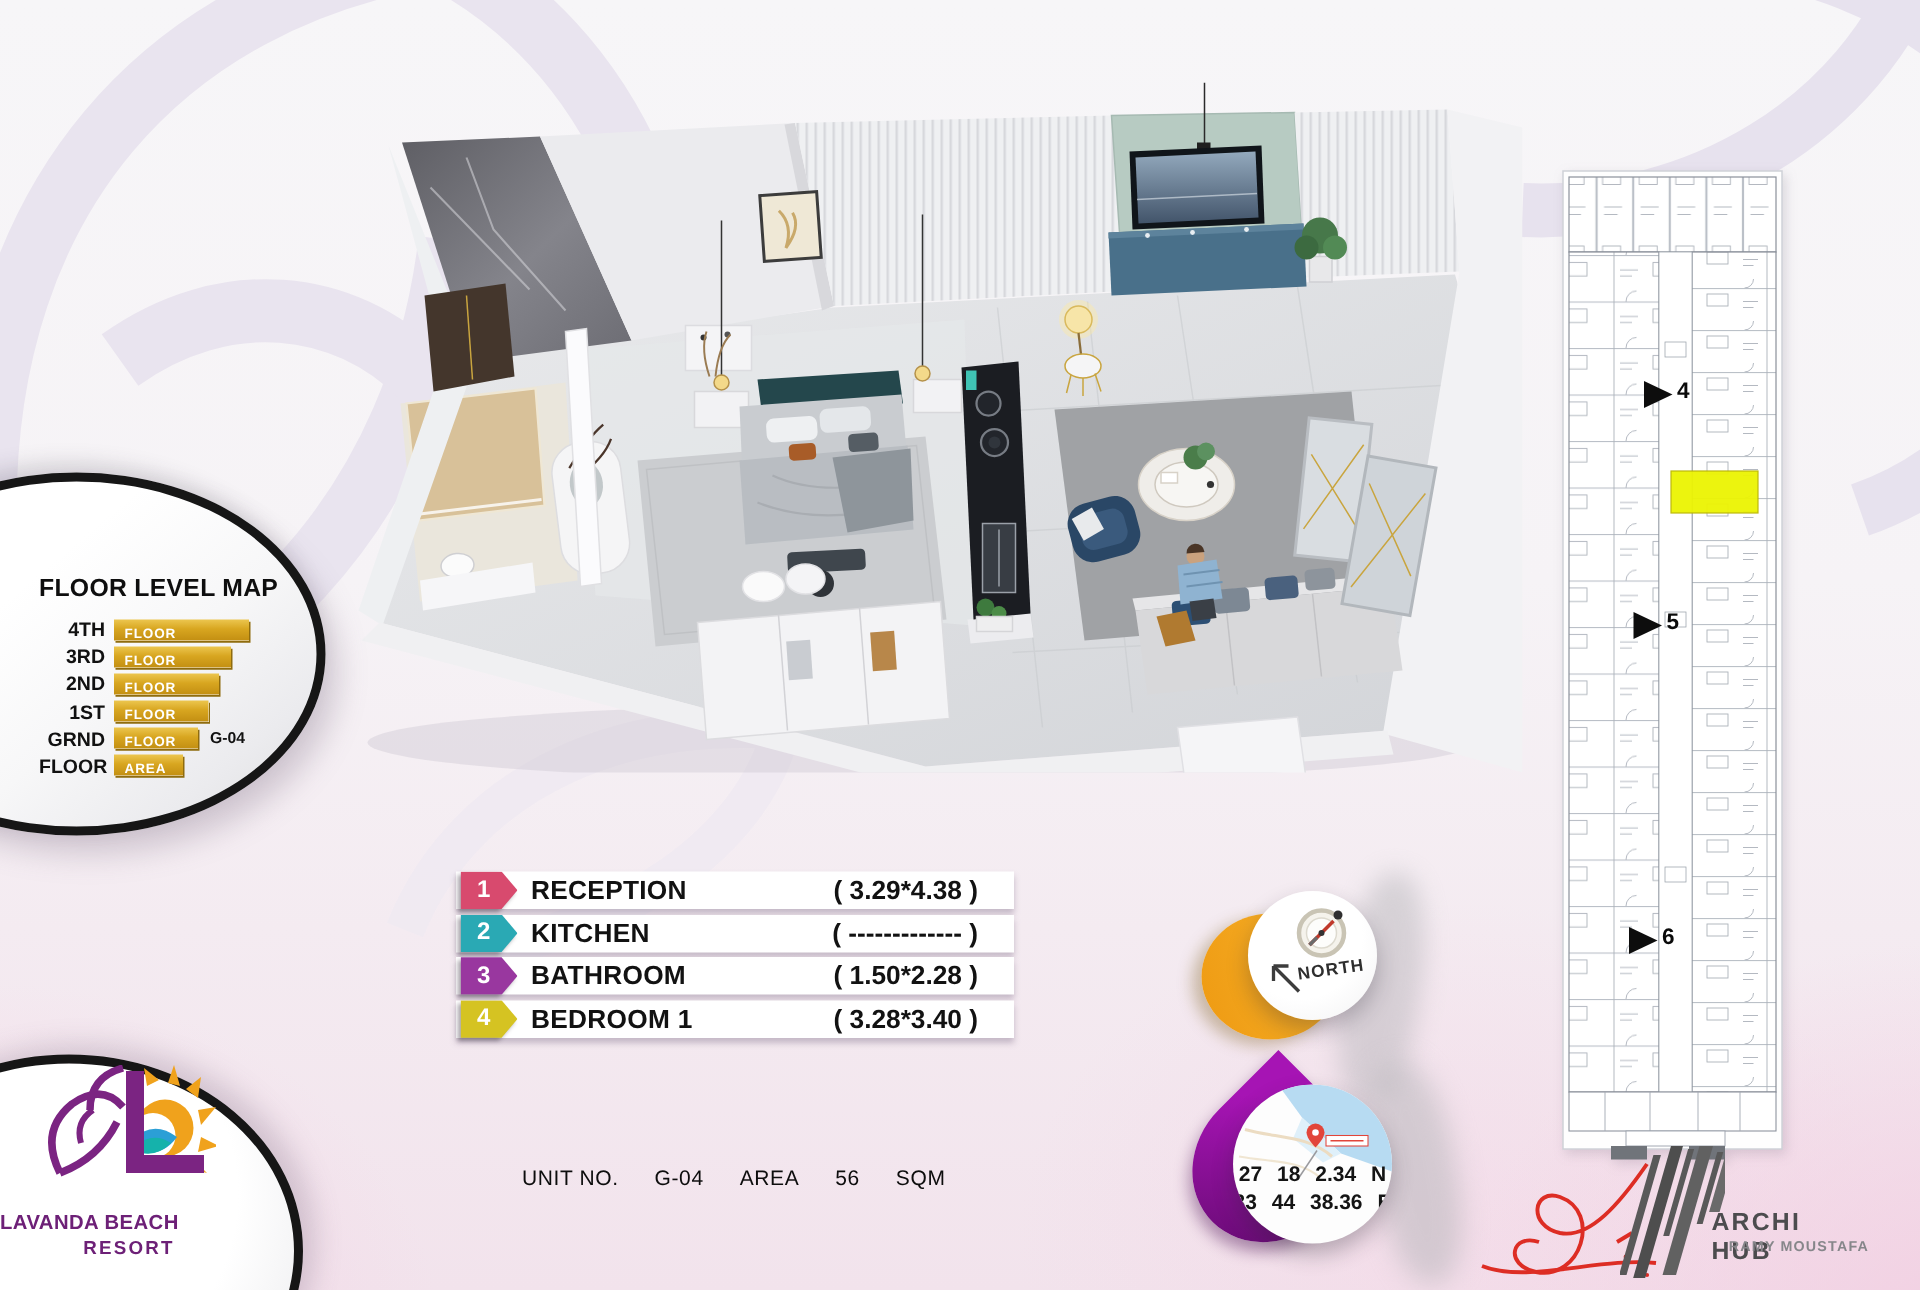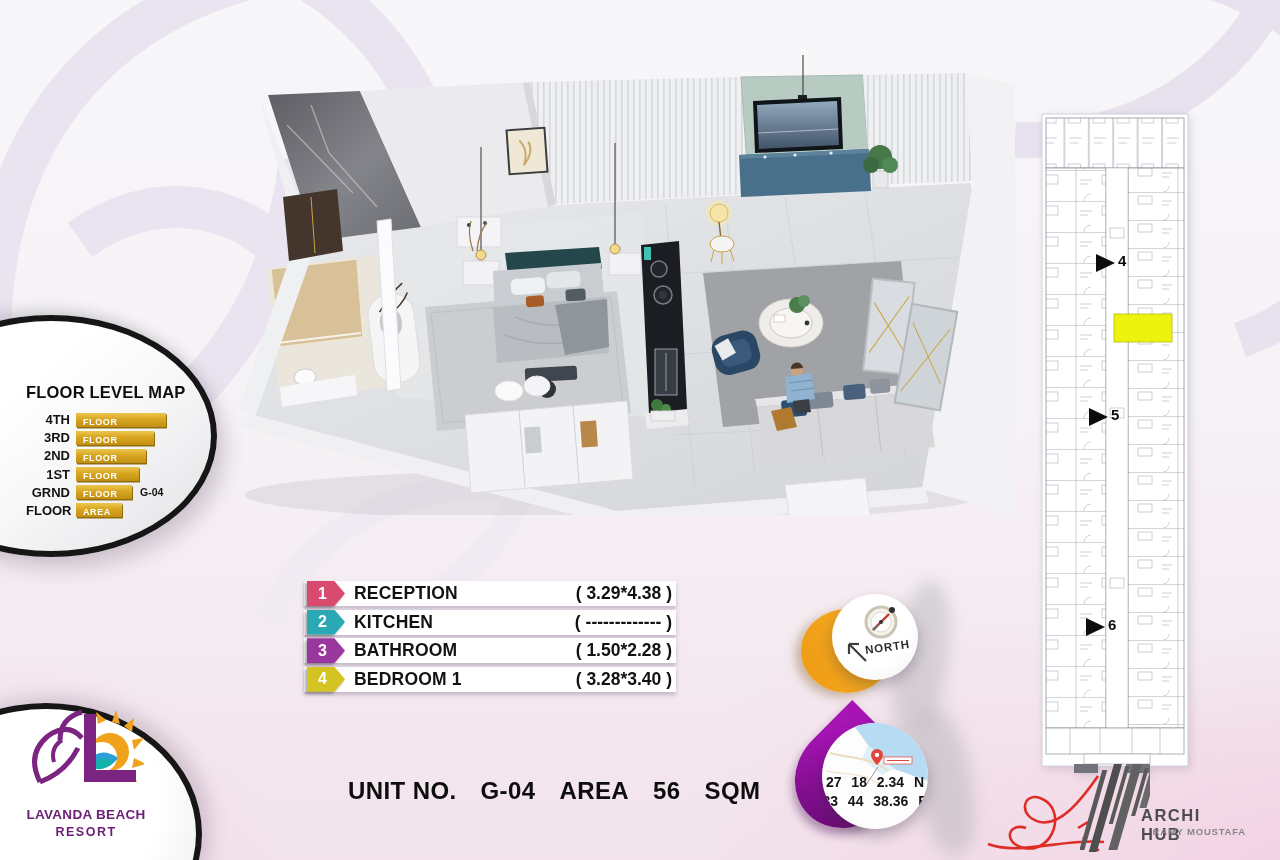--- a/index.html
+++ b/index.html
@@ -27,24 +27,24 @@
   .floor-note{font-size:10.5px;font-weight:bold;color:#111;margin-left:8px;}
 
   
   .legend{left:304px;top:581px;width:372px;}
   .legend-row{position:relative;height:25px;margin-bottom:3.6px;background:#ffffff;
     box-shadow:0 3px 4px rgba(140,125,148,.45);display:flex;align-items:center;padding-left:50px;box-sizing:border-box;}
   .badge-wrap{position:absolute;left:3px;top:0px;filter:drop-shadow(-2px 2px 1.5px rgba(40,30,45,.4));}
   .badge{width:38px;height:25px;clip-path:polygon(0 0,72% 0,100% 50%,72% 100%,0 100%);
     color:#fff;font-size:16px;font-weight:bold;display:flex;align-items:center;padding-left:11px;box-sizing:border-box;}
   .legend-name{font-size:17.5px;font-weight:bold;color:#121212;letter-spacing:.2px;}
-  .legend-dims{margin-left:auto;padding-right:4px;font-size:17.5px;font-weight:bold;color:#121212;}
-
-  
-  .unit-info{left:348px;top:777px;display:flex;gap:24px;font-size:24px;font-weight:bold;color:#0d0d0d;letter-spacing:.4px;}
+  .legend-dims{margin-left:auto;padding-right:24px;font-size:17.5px;font-weight:bold;color:#121212;}
+
+  
+  .unit-info{left:348px;top:777px;display:flex;gap:24px;font-size:14px;font-weight:normal;color:#0d0d0d;letter-spacing:.4px;}
 
   
   .compass{left:795px;top:573px;width:185px;height:172px;}
   .compass .ribbon{position:absolute;left:100px;top:8px;width:52px;height:158px;background:#b2b2b6;
     opacity:.45;border-radius:45%;filter:blur(8px);transform:rotate(8deg);}
   .compass .drop{position:absolute;left:10px;top:32px;width:84px;height:92px;
     background:linear-gradient(160deg,#f8b32c,#ee9a12);border-radius:0 55% 55% 55%;transform:rotate(90deg);
     box-shadow:4px 6px 10px rgba(120,90,20,.35);}
   .compass .disc{position:absolute;left:37px;top:21px;width:86px;height:86px;border-radius:50%;
     background:radial-gradient(circle at 40% 35%,#ffffff 55%,#f1f1f2 100%);
@@ -64,21 +64,21 @@
   .coords{position:absolute;left:0;top:50px;width:100%;text-align:center;
     font-size:14px;font-weight:bold;color:#141414;line-height:19px;word-spacing:6px;}
 
   
   .flag-num{position:absolute;font-size:15px;font-weight:bold;color:#0a0a0a;}
 
   
   .logo-panel{left:-110px;top:703px;width:300px;height:250px;border-radius:50%;border:6px solid #161616;
     background:radial-gradient(circle at 45% 35%,#ffffff 55%,#efeff1 85%,#e2e2e5 100%);
     box-shadow:8px -6px 18px rgba(110,95,120,.25);}
-  .logo-text1{left:0px;top:807px;width:172px;text-align:center;font-size:13.5px;font-weight:bold;color:#6d2077;letter-spacing:.3px;}
+  .logo-text1{left:0px;top:807px;width:172px;font-size:13.5px;font-weight:bold;color:#6d2077;letter-spacing:.3px;}
   .logo-text2{left:0px;top:825px;width:172px;text-align:center;font-size:12.5px;font-weight:bold;color:#6d2077;letter-spacing:1.5px;}
 
   
   .studio-name{left:1141px;top:806px;width:110px;font-size:16.5px;font-weight:bold;color:#4c4c4e;letter-spacing:1.5px;word-spacing:4px;}
   .studio-author{left:1141px;top:826px;width:105px;text-align:right;font-size:9.5px;font-weight:bold;color:#86868a;letter-spacing:.8px;}
 </style>
 </head>
 <body>
 
 <div class="stage">

